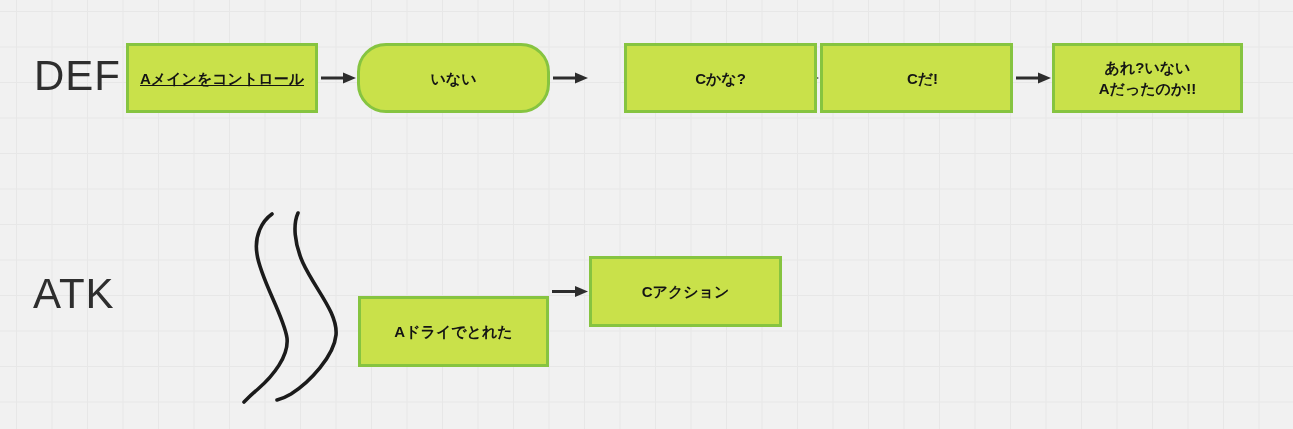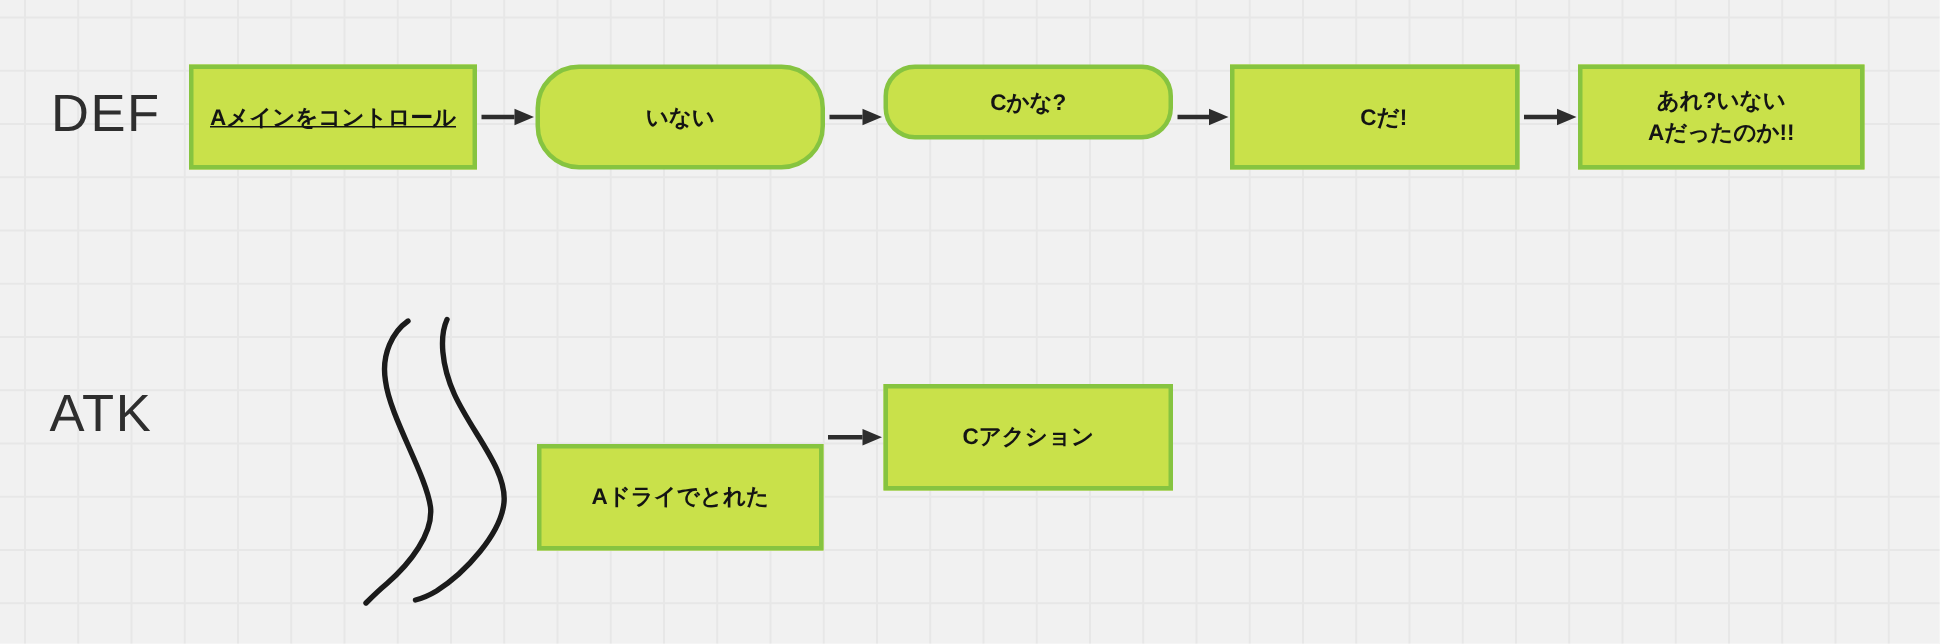--- a/index.html
+++ b/index.html
@@ -28,51 +28,51 @@
     width: 1293px;
     height: 429px;
     pointer-events: none;
   }
   .overlay [data-interactable="true"] {
     pointer-events: auto;
     cursor: pointer;
   }
   .row-label {
     position: absolute;
-    font-size: 35px;
+    font-size: 42px;
     font-weight: 400;
     letter-spacing: 1px;
     color: #2e2e2e;
     line-height: 36px;
     cursor: default;
     user-select: none;
   }
   .row-label.def { left: 34px; top: 58px; }
-  .row-label.atk { left: 33px; top: 258px; text-align: right; }
+  .row-label.atk { left: 33px; top: 276px; text-align: right; }
   .node {
     position: absolute;
     box-sizing: border-box;
     background: #c9e14a;
     border: 3px solid #86c440;
     display: flex;
     flex-direction: column;
     align-items: center;
     justify-content: center;
     text-align: center;
     font-size: 15px;
     font-weight: 700;
     color: #141414;
     line-height: 21px;
     cursor: pointer;
     user-select: none;
   }
   
   .n-d1 { left: 126px;  top: 43px; width: 192px; height: 70px; text-decoration: underline; }
   .n-d2 { left: 357px;  top: 43px; width: 193px; height: 70px; border-radius: 29px; }
-  .n-d3 { left: 589px;  top: 43px; width: 193px; height: 50px; border-radius: 21px; }
+  .n-d3 { left: 624px;  top: 43px; width: 193px; height: 70px; }
   .n-d4 { left: 820px;  top: 43px; width: 193px; height: 70px; padding-left: 12px; }
   .n-d5 { left: 1052px; top: 43px; width: 191px; height: 70px; text-align: center; }
   
   .n-a1 { left: 358px;  top: 256px; width: 191px; height: 71px; margin-top: 40px; }
   .n-a2 { left: 589px;  top: 256px; width: 193px; height: 71px; }
 </style>
 </head>
 <body>
 
 <div class="canvas" data-interactable="false">

